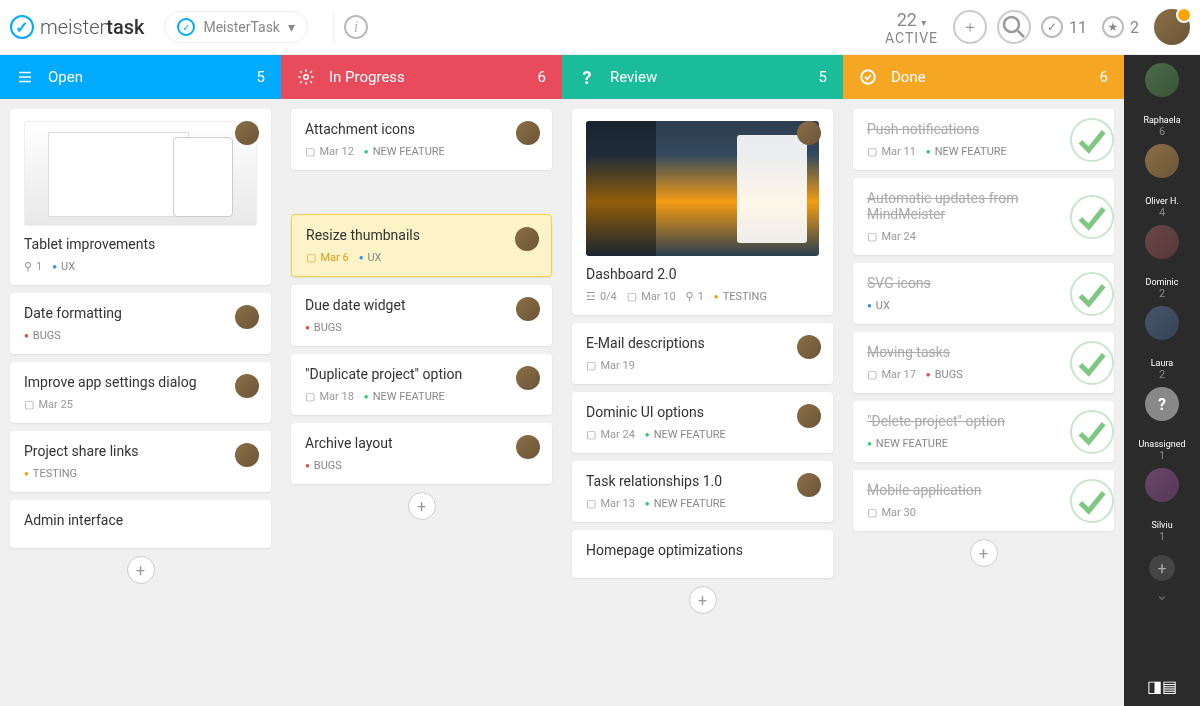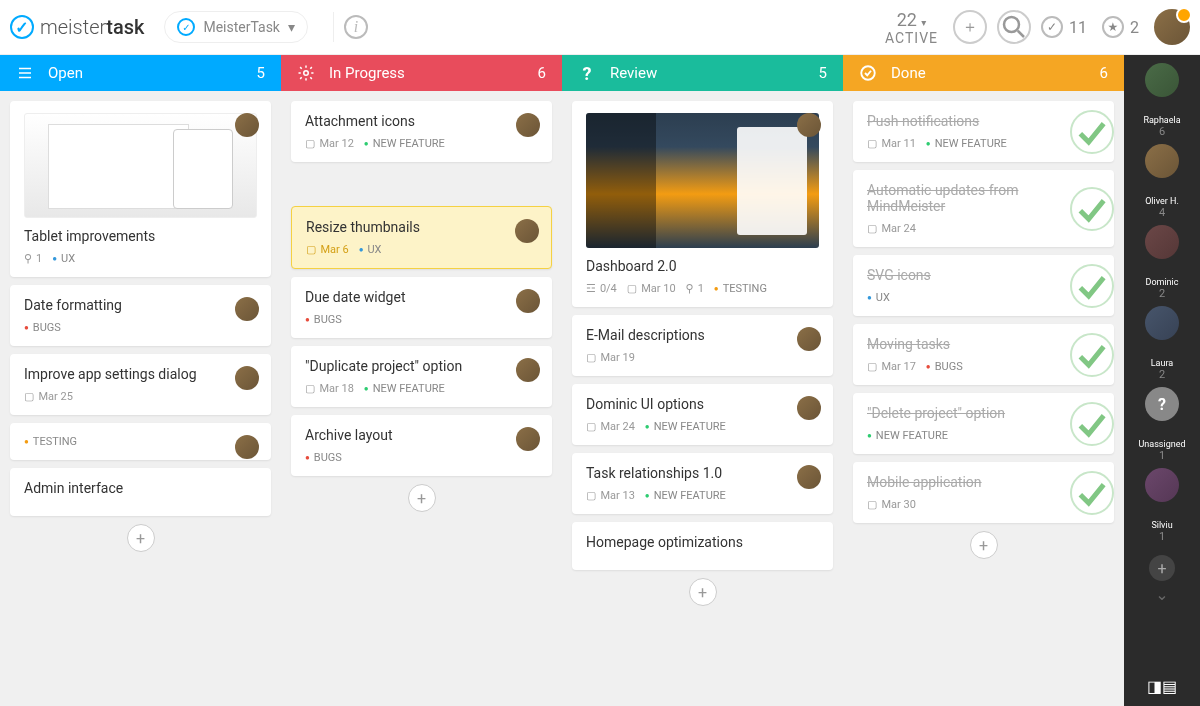--- a/index.html
+++ b/index.html
@@ -21,21 +21,21 @@
 .active-count .lbl { font-size: 14px; letter-spacing: 1px; }
 .hbtn { width: 34px; height: 34px; border: 2px solid #ccc; border-radius: 50%; display: flex; align-items: center; justify-content: center; color: #999; margin-right: 10px; }
 .hstat { display: flex; align-items: center; gap: 6px; color: #888; font-size: 16px; margin-right: 15px; }
 .hstat .ic { width: 22px; height: 22px; border: 2px solid #bbb; border-radius: 50%; display: flex; align-items: center; justify-content: center; font-size: 12px; }
 .avatar-main { width: 36px; height: 36px; border-radius: 50%; background: linear-gradient(135deg,#8b6f47,#6b5537); position: relative; }
 .avatar-main::after { content: ""; position: absolute; top: -2px; right: -2px; width: 12px; height: 12px; background: #ffa500; border-radius: 50%; border: 2px solid #fff; }
 
 
 .board { display: flex; height: 651px; }
 .col { width: 281px; flex-shrink: 0; background: #f0f0f0; display: flex; flex-direction: column; }
-.col-header { height: 36px; display: flex; align-items: center; padding: 0 16px; color: #fff; font-size: 15px; }
+.col-header { height: 44px; display: flex; align-items: center; padding: 0 16px; color: #fff; font-size: 15px; }
 .col-header .ic { margin-right: 14px; width: 18px; height: 18px; display: flex; align-items: center; justify-content: center; }
 .col-header .cnt { margin-left: auto; }
 .col-body { padding: 10px; overflow-y: auto; flex: 1; }
 .col-body::-webkit-scrollbar { display: none; }
 
 .card { background: #fff; border-radius: 4px; margin-bottom: 8px; padding: 12px 14px; box-shadow: 0 1px 2px rgba(0,0,0,0.08); position: relative; }
 .card.hl { background: #fdf3c8; border: 1px solid #f5d142; margin-top: 44px; }
 .card.done .title { text-decoration: line-through; color: #aaa; }
 .card .title { font-size: 14px; color: #333; margin-bottom: 8px; padding-right: 30px; }
 .card .meta { display: flex; align-items: center; gap: 10px; font-size: 11px; color: #999; flex-wrap: wrap; }
@@ -149,20 +149,21 @@
           <div class="av av-c1"></div>
         </div>
         <div class="card">
           <div class="title">Improve app settings dialog</div>
           <div class="meta">
             <span class="d"><span>▢</span> Mar 25</span>
           </div>
           <div class="av av-c1"></div>
         </div>
         <div class="card">
+          <div class="title">Project share links</div>
           <div class="meta">
             <span class="tag test">TESTING</span>
           </div>
           <div class="av av-c1"></div>
         </div>
         <div class="card">
           <div class="title">Admin interface</div>
         </div>
         <div class="add-btn">+</div>
       </div>

